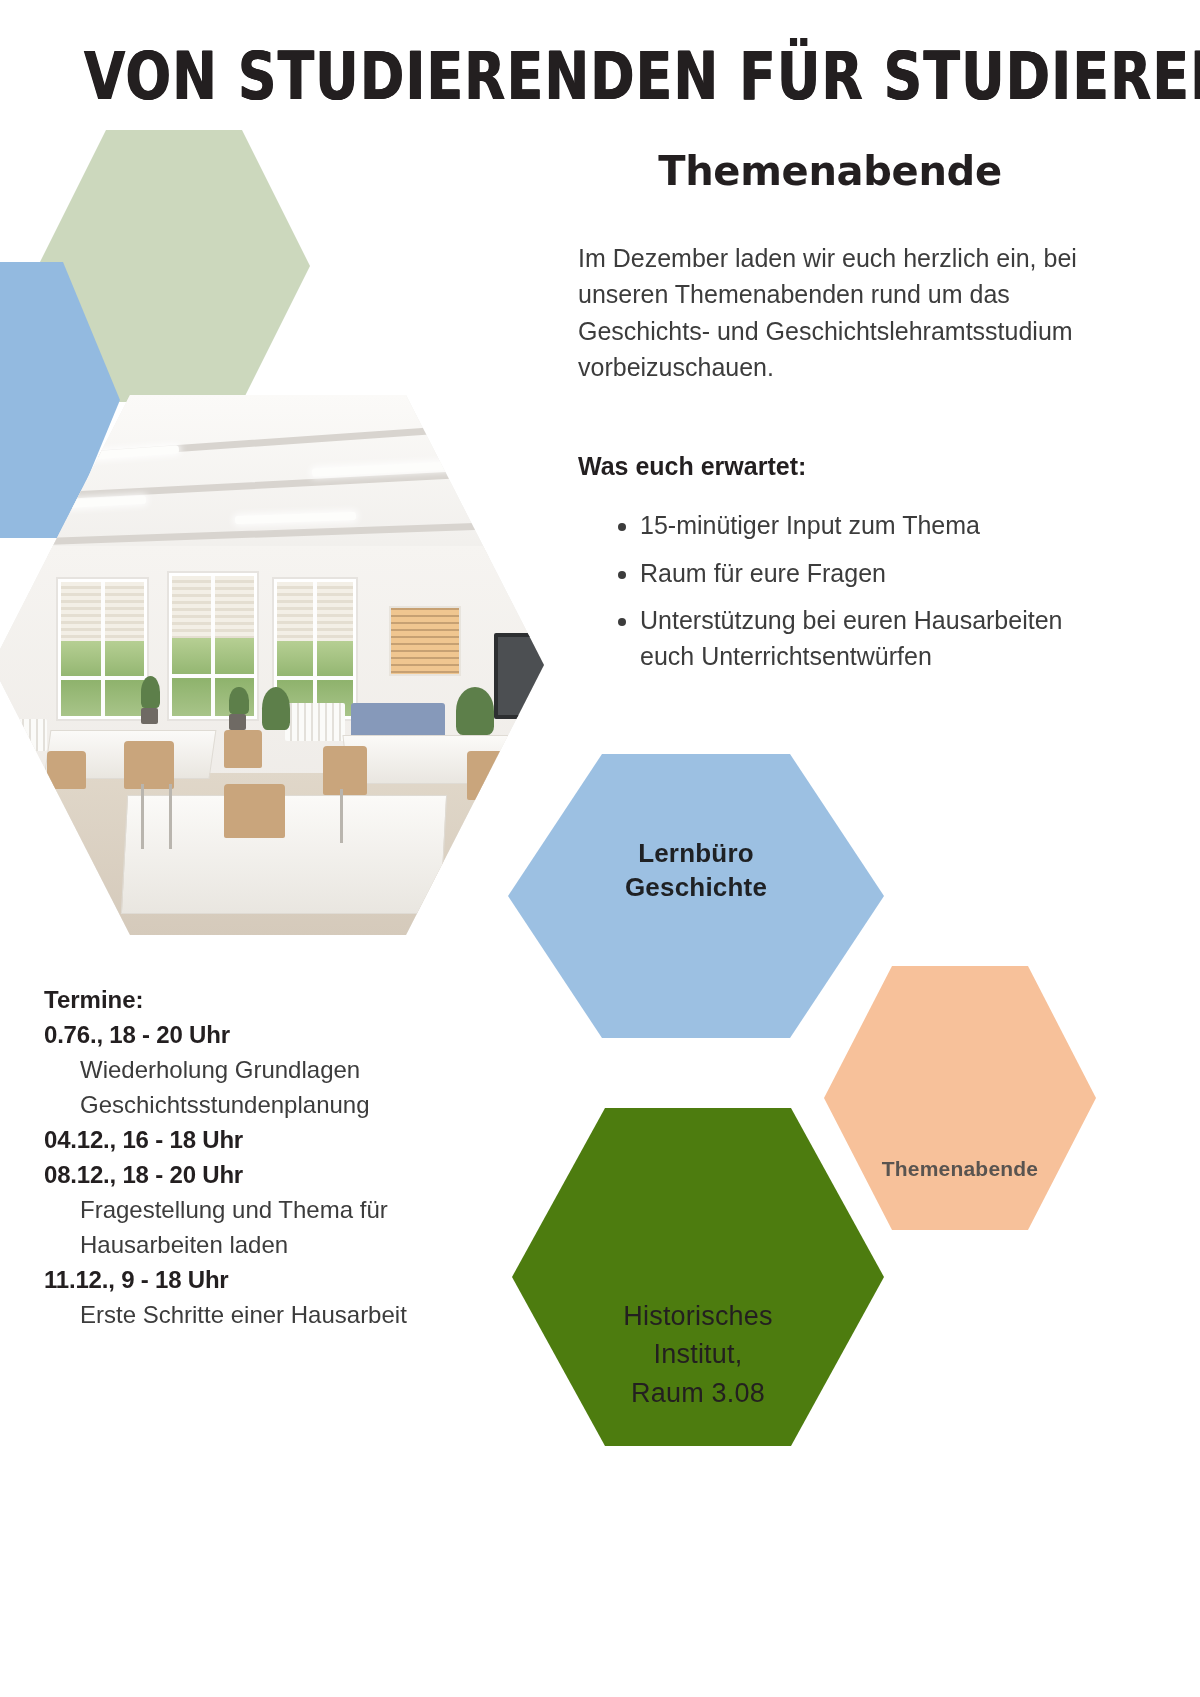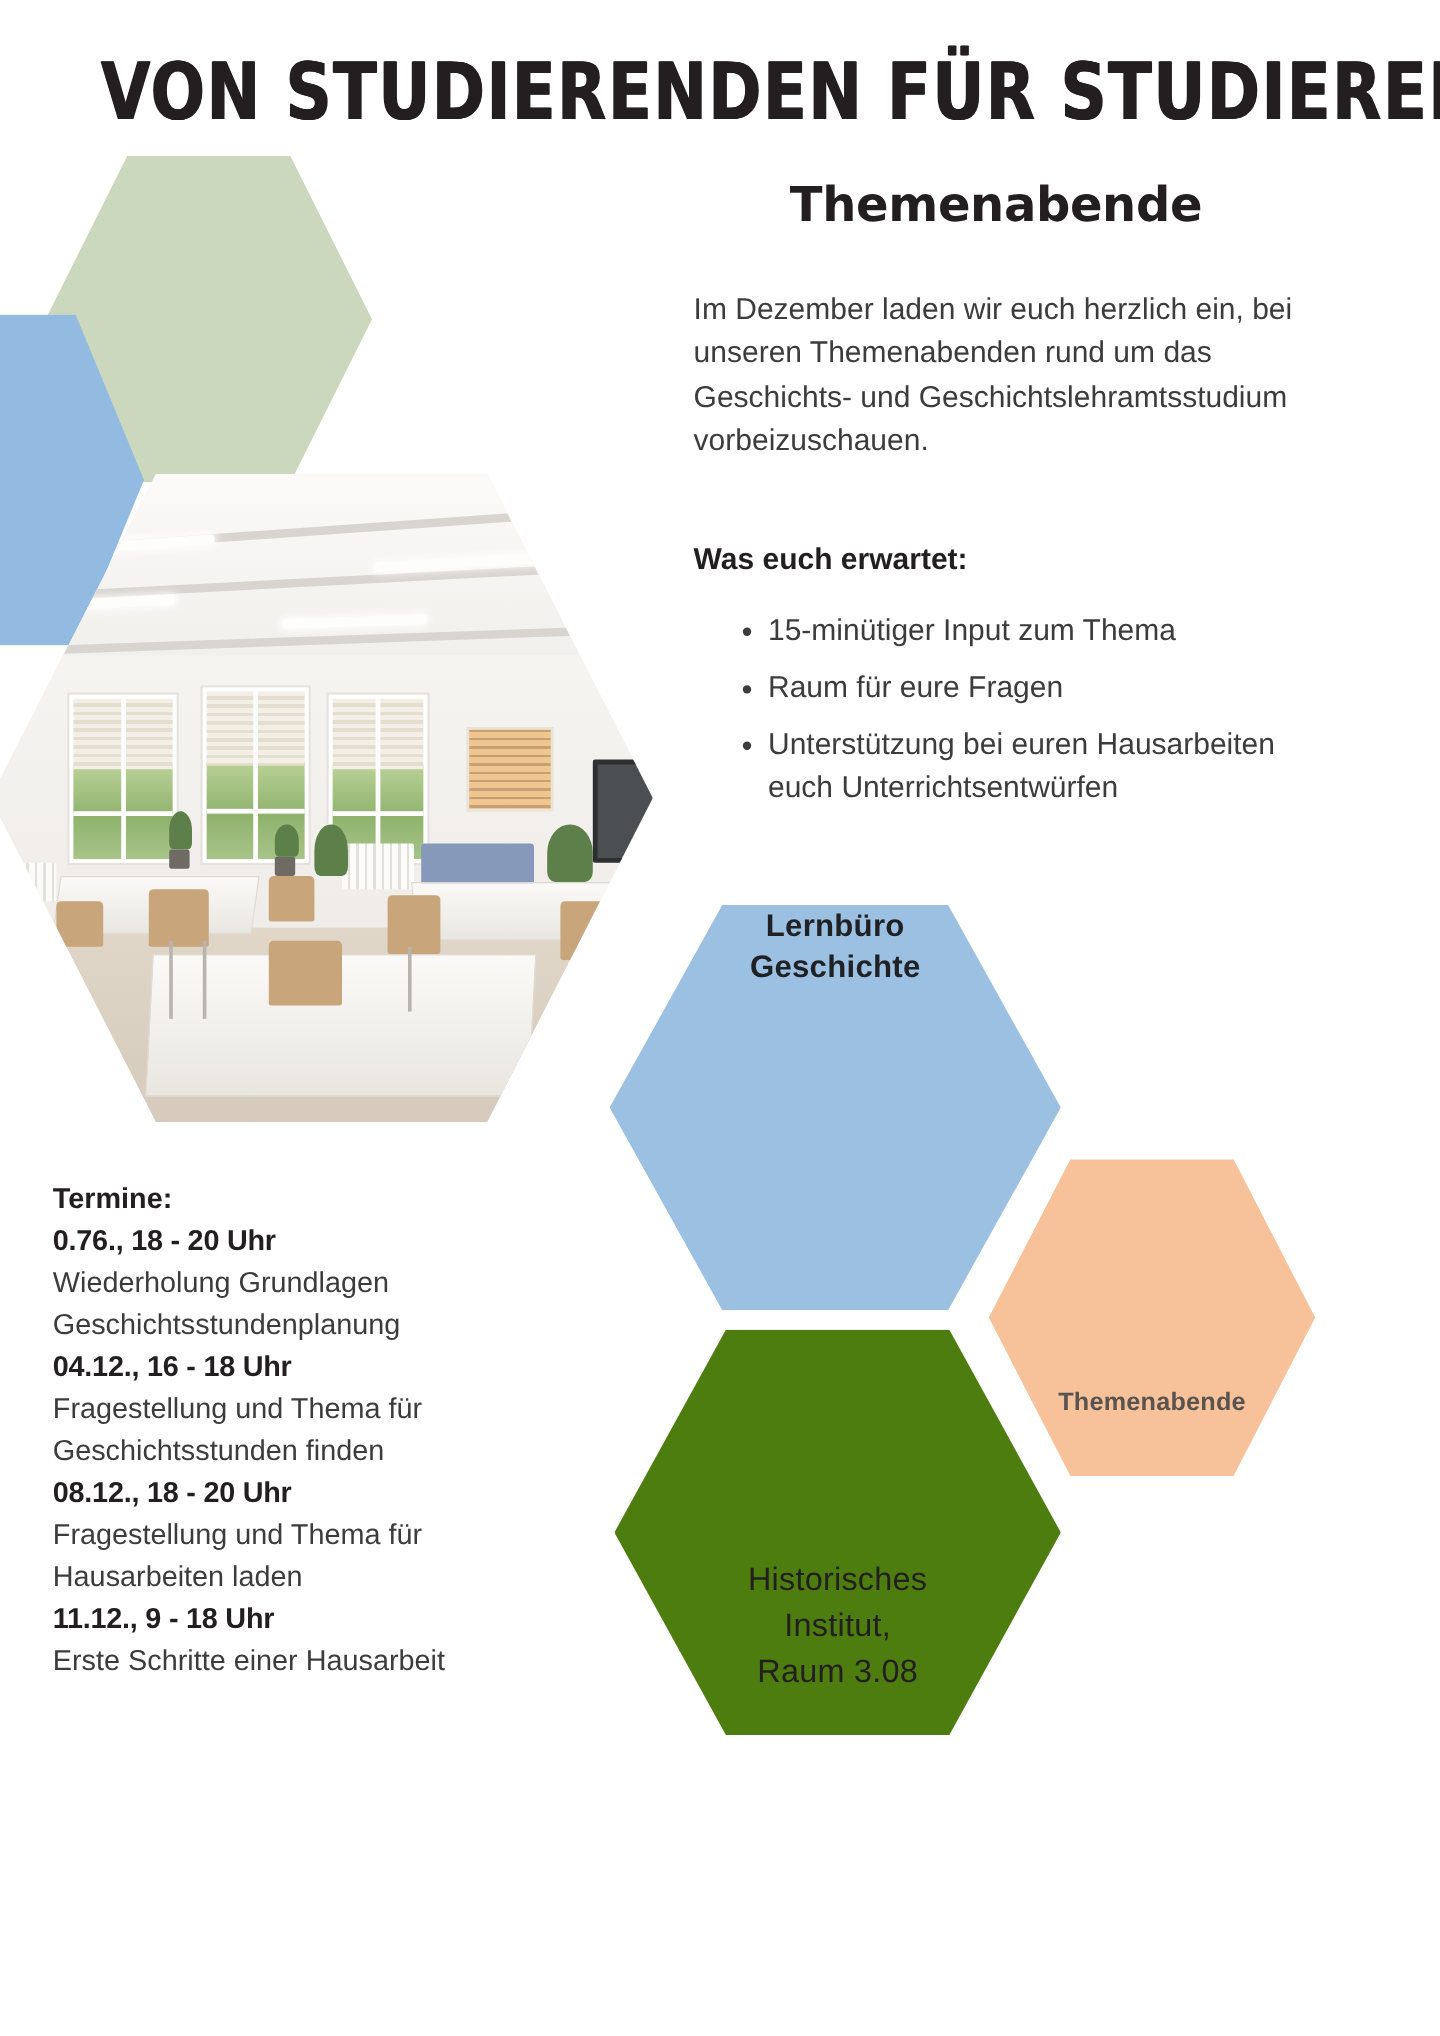--- a/index.html
+++ b/index.html
@@ -39,23 +39,23 @@
   .hex-blue-left {
     left:-108px; top:262px; width:228px; height:276px; background:#93bae0;
   }
 
   .hex-photo {
     left:-8px; top:395px; width:552px; height:540px;
     overflow:hidden;
   }
 
   .hex-blue-mid {
-    left:508px; top:754px; width:376px; height:338px;
+    left:508px; top:754px; width:376px; height:284px;
     background:#9cc0e2;
-    align-items:flex-start;
+    align-items:center;
   }
   .hex-blue-mid .hex-label {
     padding-bottom:52px;
     font-size:26px; font-weight:bold; line-height:1.32;
     color:#1f2124; letter-spacing:0.2px;
   }
 
   .hex-orange {
     left:824px; top:966px; width:272px; height:264px;
     background:#f7c19a;
@@ -133,21 +133,21 @@
   }
   .rt-list li { margin:12px; }
 
   
   .termine {
     position:absolute; left:44px; top:982px; width:430px;
     font-size:24px; line-height:1.46; color:#3c3c3c;
   }
   .termine .t-head { font-weight:bold; color:#231f20; font-size:24px; }
   .termine .t-date { font-weight:bold; color:#231f20; font-size:24px; letter-spacing:-0.2px; }
-  .termine .t-desc { font-weight:400; color:#3c3c3c; }
+  .termine .t-desc { font-weight:400; color:#3c3c3c;margin-left:36px; }
 </style>
 </head>
 <body>
 
 <div class="headline">VON STUDIERENDEN FÜR STUDIERENDE</div>
 
 <div class="hex hex-green-top"></div>
 <div class="hex hex-blue-left"></div>
 
 <div class="hex hex-photo">
@@ -242,21 +242,20 @@
 
 <div class="termine">
   <div class="t-head">Termine:</div>
 
   <div>
     <div class="t-date">0.76., 18 - 20 Uhr</div>
     <div class="t-desc">Wiederholung Grundlagen Geschichtsstundenplanung</div>
   </div>
   <div>
     <div class="t-date">04.12., 16 - 18 Uhr</div>
-    <div class="t-desc">Fragestellung und Thema für Geschichtsstunden finden</div>
   </div>
   <div>
     <div class="t-date">08.12., 18 - 20 Uhr</div>
     <div class="t-desc">Fragestellung und Thema für Hausarbeiten laden</div>
   </div>
   <div>
     <div class="t-date">11.12., 9 - 18 Uhr</div>
     <div class="t-desc">Erste Schritte einer Hausarbeit</div>
   </div>
 </div>

